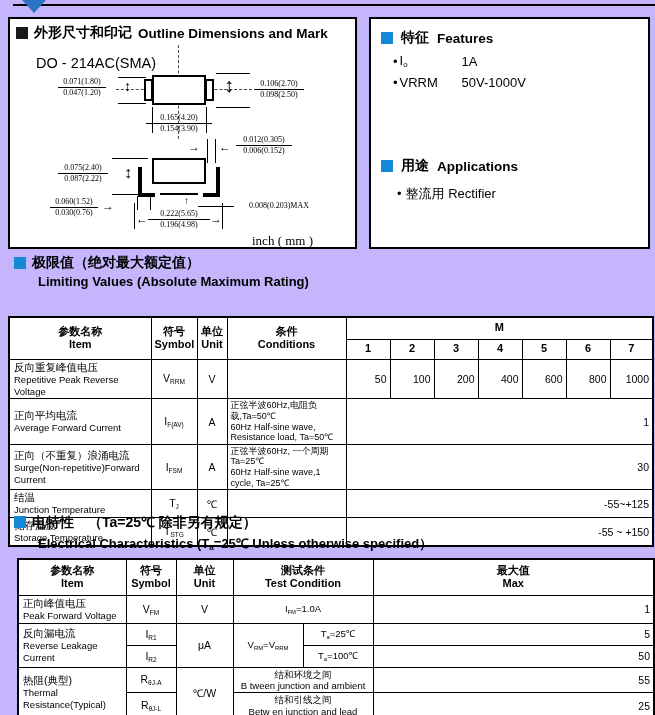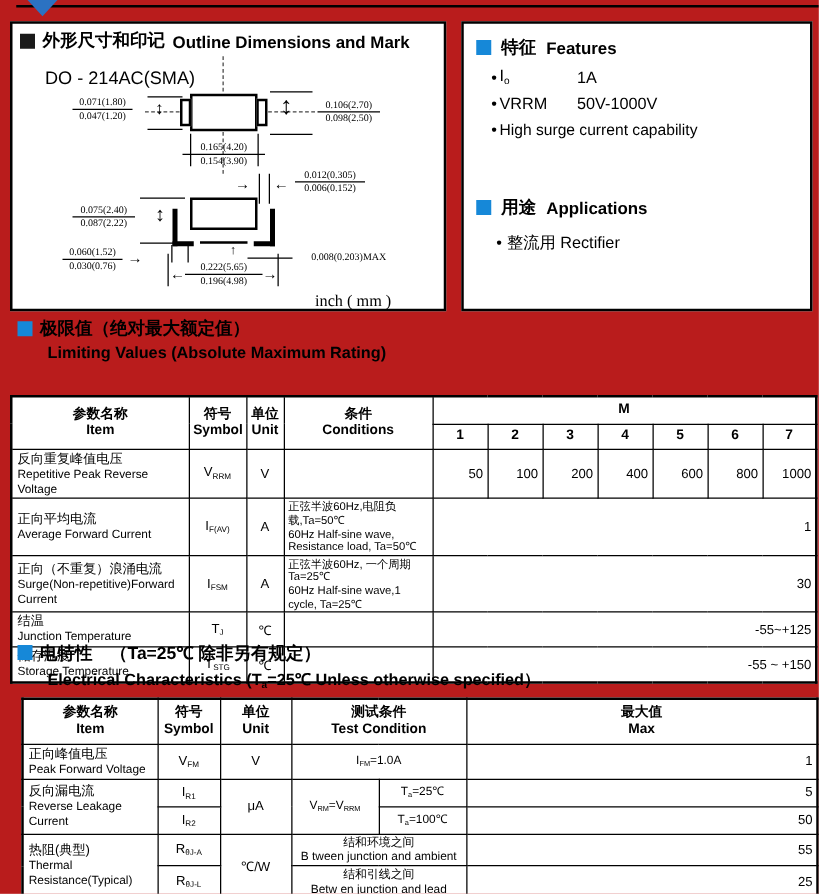--- a/index.html
+++ b/index.html
@@ -1,17 +1,17 @@
 <!DOCTYPE html>
 <html><head>
 <meta charset="utf-8">
 <style>
   * { margin:0; padding:0; box-sizing:border-box; }
   body { background:#fff; font-family:"Liberation Sans", sans-serif; color:#000; }
-  .page { position:relative; width:655px; height:715px; background:#b91c1c; overflow:hidden; }
+  .page { position:relative; width:655px; height:715px; background:#c4b5fd; overflow:hidden; }
 
   
   .top-rule { position:absolute; left:13px; top:4px; width:642px; height:2px; background:#000; }
   .top-arrow { position:absolute; left:22px; top:0; width:0; height:0;
     border-left:12px solid transparent; border-right:12px solid transparent;
     border-top:13px solid #2b72c2; }
 
   
   .box { position:absolute; border:2px solid #000; background:#fff; }
   .outline-box { left:8px; top:17px; width:349px; height:232px; }
@@ -168,23 +168,20 @@
       <span class="en-title">Features</span>
     </div>
     <div class="feat-list">
       <div class="feat-row">
         <span class="feat-label"><span>I</span><sub>o</sub></span>
         <span>1A</span>
       </div>
       <div class="feat-row">
         <span class="feat-label">VRRM</span>
         <span>50V-1000V</span>
-      </div>
-      <div class="feat-row">
-        <span style="font-size:12.5px;">High surge current capability</span>
       </div>
     </div>
     <div class="app-head">
       <span class="sq blue"></span>
       <span class="zh-title">用途</span>
       <span class="en-title">Applications</span>
     </div>
     <div class="app-item">整流用  Rectifier</div>
   </section>
 

